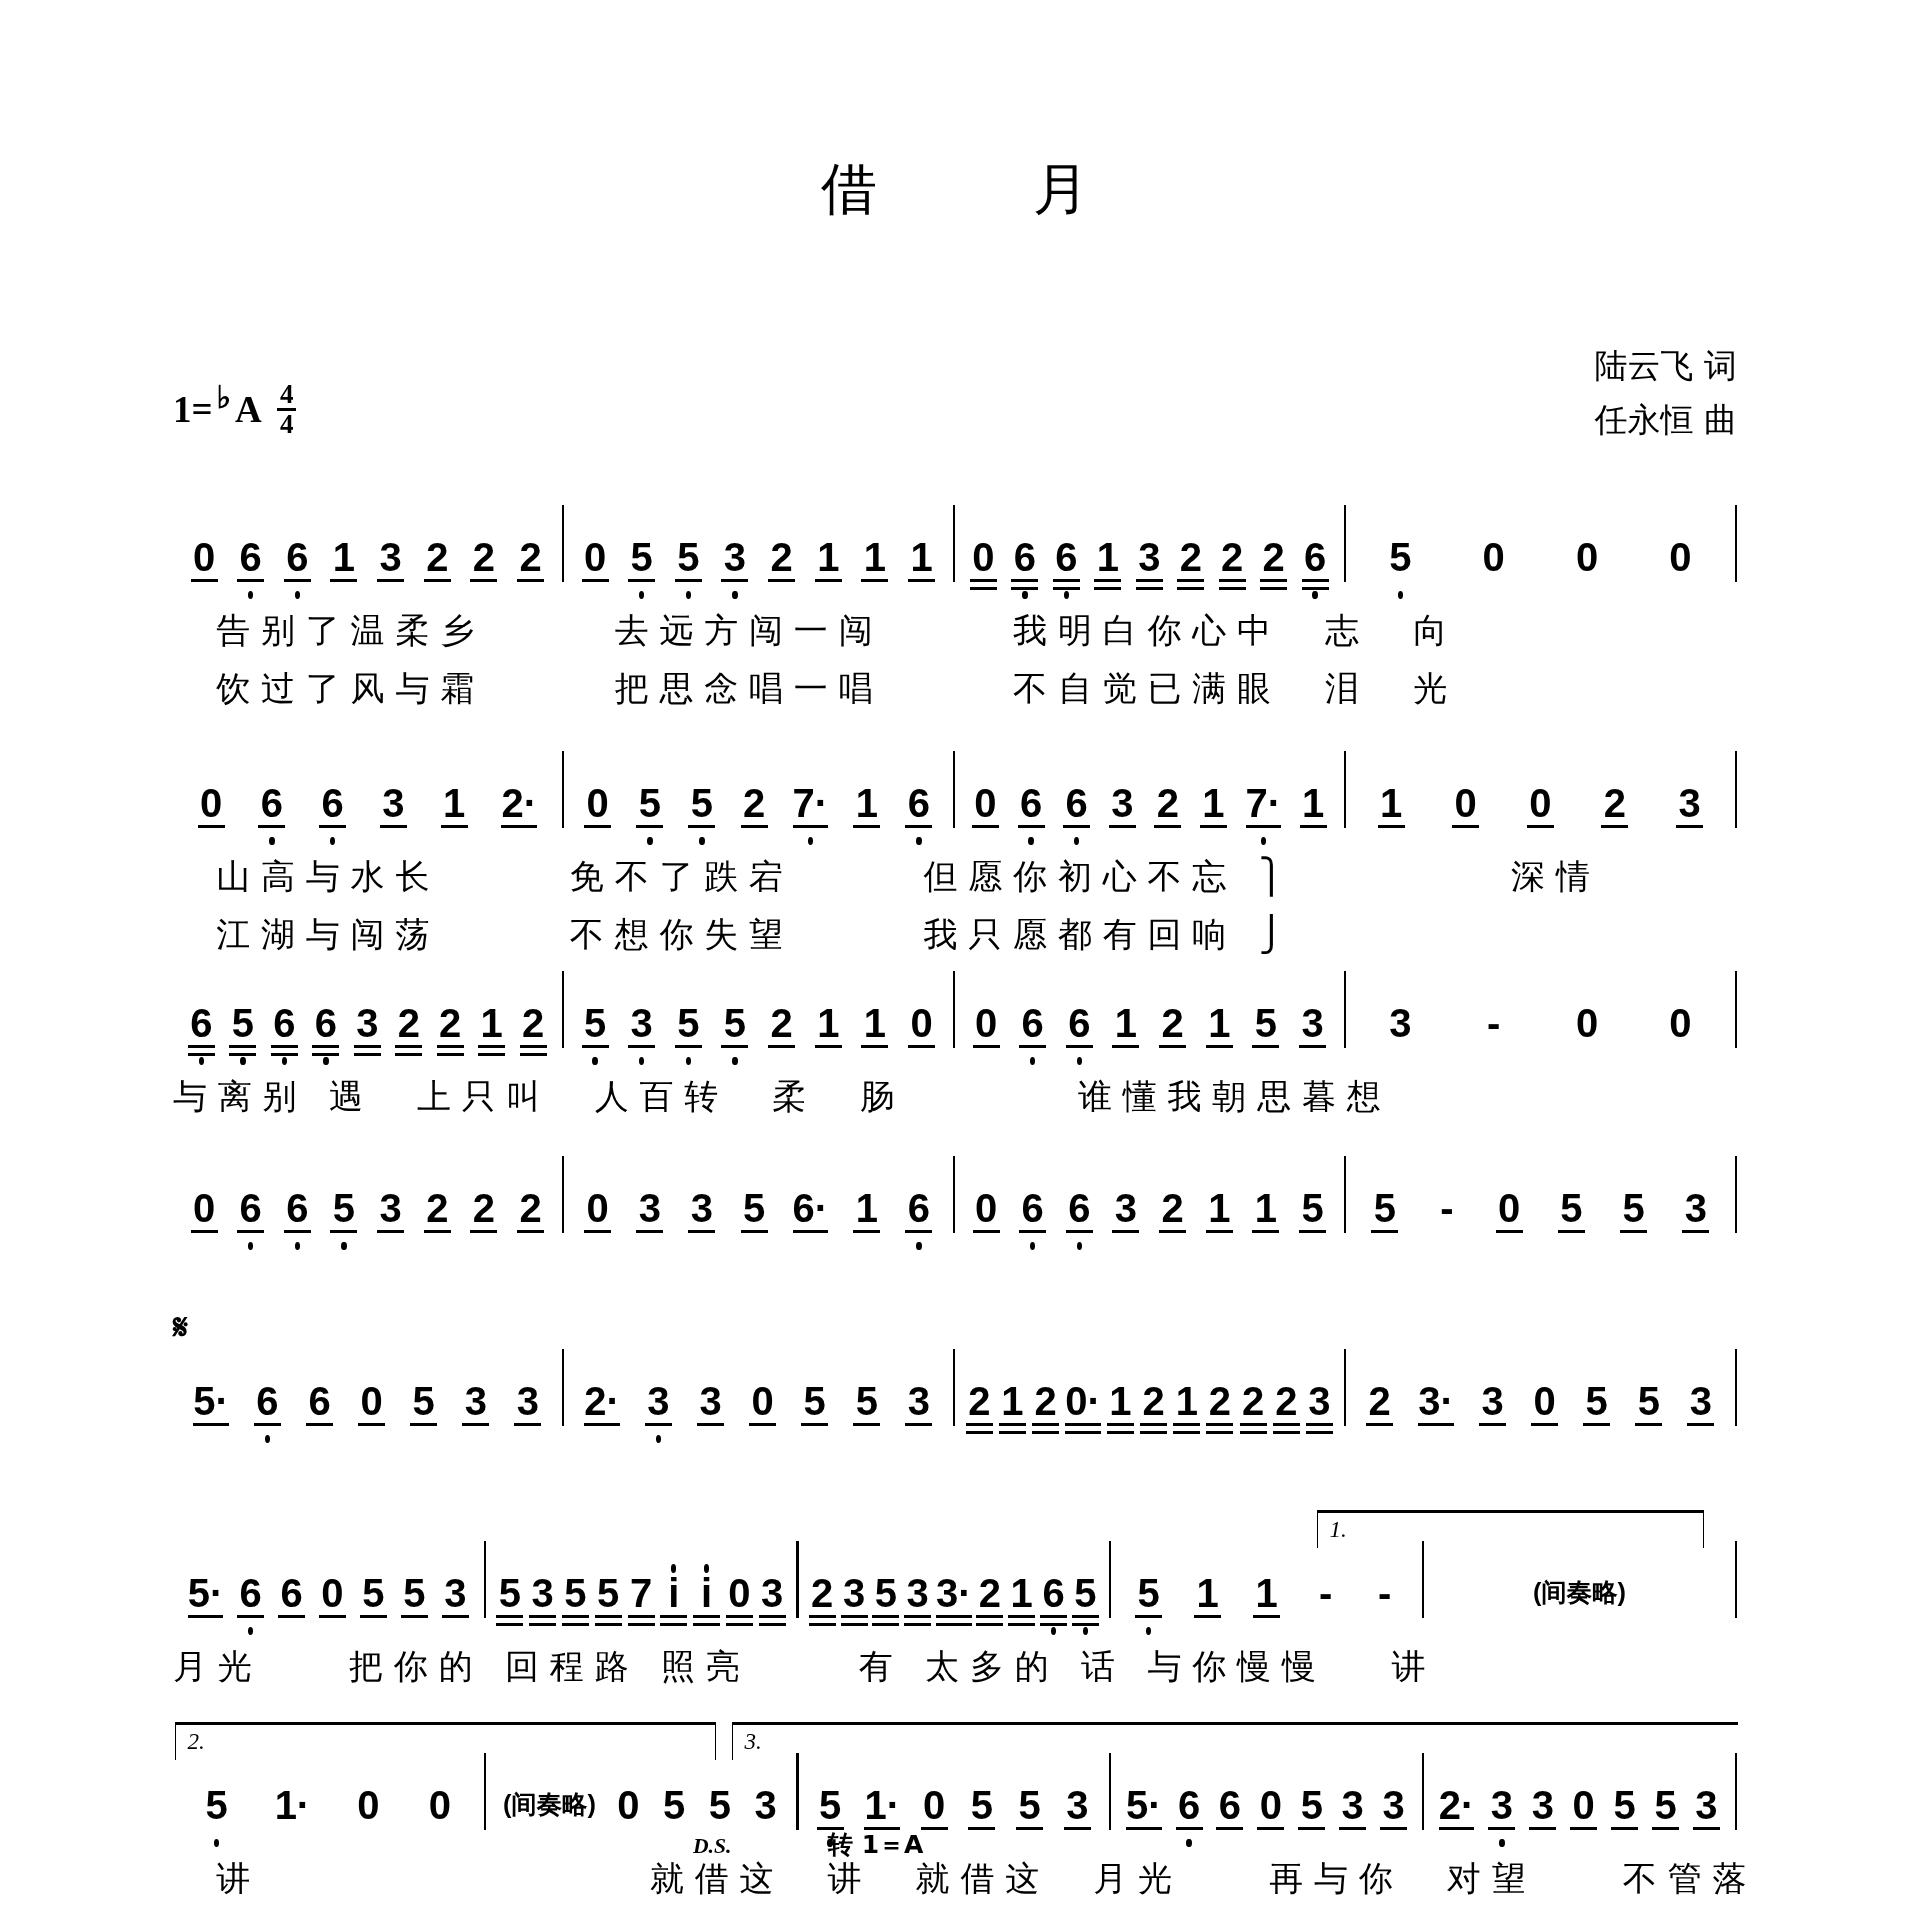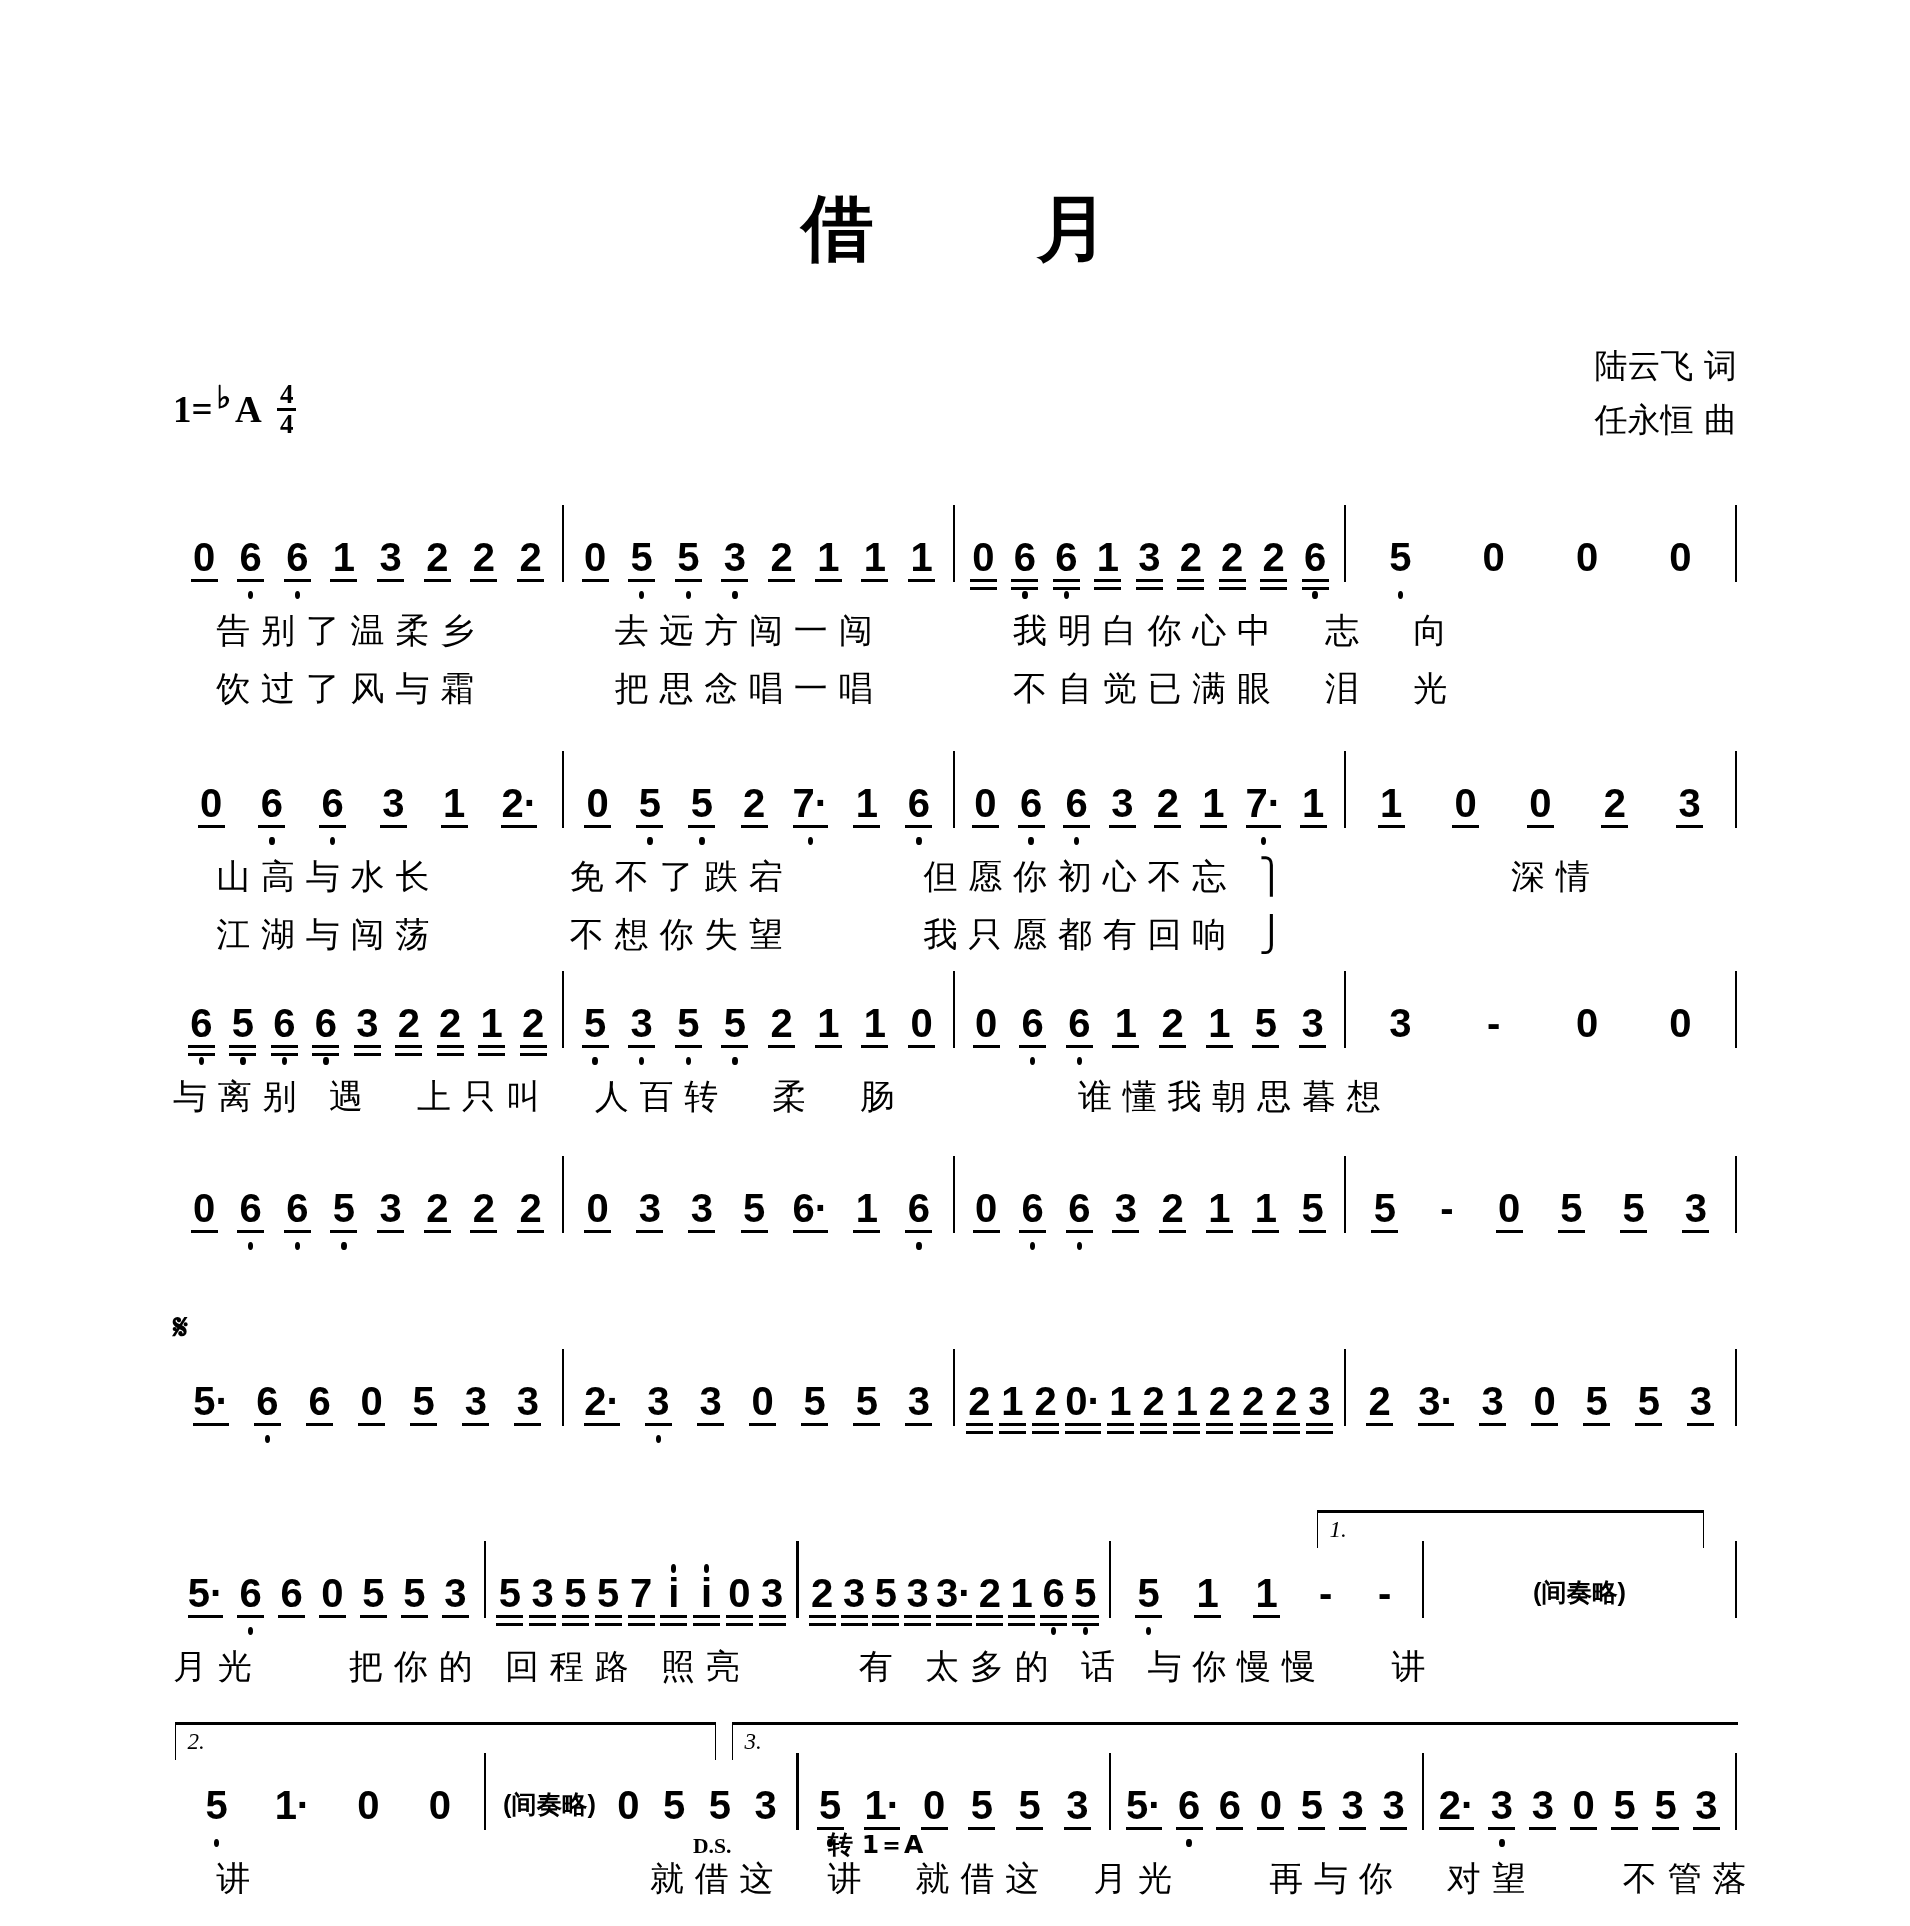--- a/index.html
+++ b/index.html
@@ -1,23 +1,23 @@
 <!DOCTYPE html>
 <html style="font-size:6.2px"><head>
 <meta charset="utf-8">
 <style>
   html, body { margin: 0; padding: 0; background: #ffffff; }
   body {
     width: 1910px; height: 2703px; position: relative; overflow: hidden;
     font-family: "Liberation Sans", "DejaVu Sans", sans-serif; color: #000;
   }
   .title {
-    position: absolute; top: 181px; left: 0; width: 100%; text-align: center;
+    position: absolute; top: 152px; left: 0; width: 100%; text-align: center;
     font-family: "DejaVu Serif", "Liberation Serif", serif;
-    font-size: 72px; font-weight: bold; letter-spacing: 69px; text-indent: 69px;
+    font-size: 56px; font-weight: normal; letter-spacing: 69px; text-indent: 69px;
   }
   .key {
     position: absolute; left: 173px; top: 381px; font-size: 37px; font-weight: bold;
     display: flex; align-items: center; gap: 3.9px;
     font-family: "Liberation Serif", serif;
   }
   .key .flat { font-size: 31px; position: relative; top: -11.6px; }
   .timesig { display: inline-flex; flex-direction: column; align-items: center; margin-left: 11.6px; font-size: 27px; line-height: 27px; }
   .timesig .bar { width: 19px; height: 2.7px; background: #000; }
   .credits {
@@ -49,21 +49,21 @@
   .lyrics {
     position: absolute; top: 104px; left: 0; right: 0;
     font-family: "DejaVu Serif", serif; font-size: 34px; line-height: 58px;
     white-space: pre; letter-spacing: 10.8px;
   }
   .segno { position: absolute; left: 173px; font-size: 35px; font-weight: bold; font-family: "DejaVu Serif", serif; }
   .volta { position: absolute; border-top: 3.5px solid #000; border-left: 1.9px solid #000; height: 35px; }
   .volta .num { position: absolute; left: 11.6px; top: 3.9px; font-size: 23px; font-style: italic; font-family: "Liberation Serif", serif; }
   .volta.right { border-right: 1.9px solid #000; }
   .annot { position: absolute; font-size: 25px; font-weight: bold; font-family: "DejaVu Sans", sans-serif; }
-  .ds { position: absolute; font-size: 21.6px; font-weight: bold; font-family: "Liberation Serif", serif; }
+  .ds { position: absolute; font-size: 21.6px; font-style: italic; font-weight: bold; font-family: "Liberation Serif", serif; }
 </style>
 </head>
 <body>
 
 <div class="title">借  月</div>
 
 <div class="key">
   <span>1=</span>
   <span class="flat">♭</span>
   <span>A</span>

